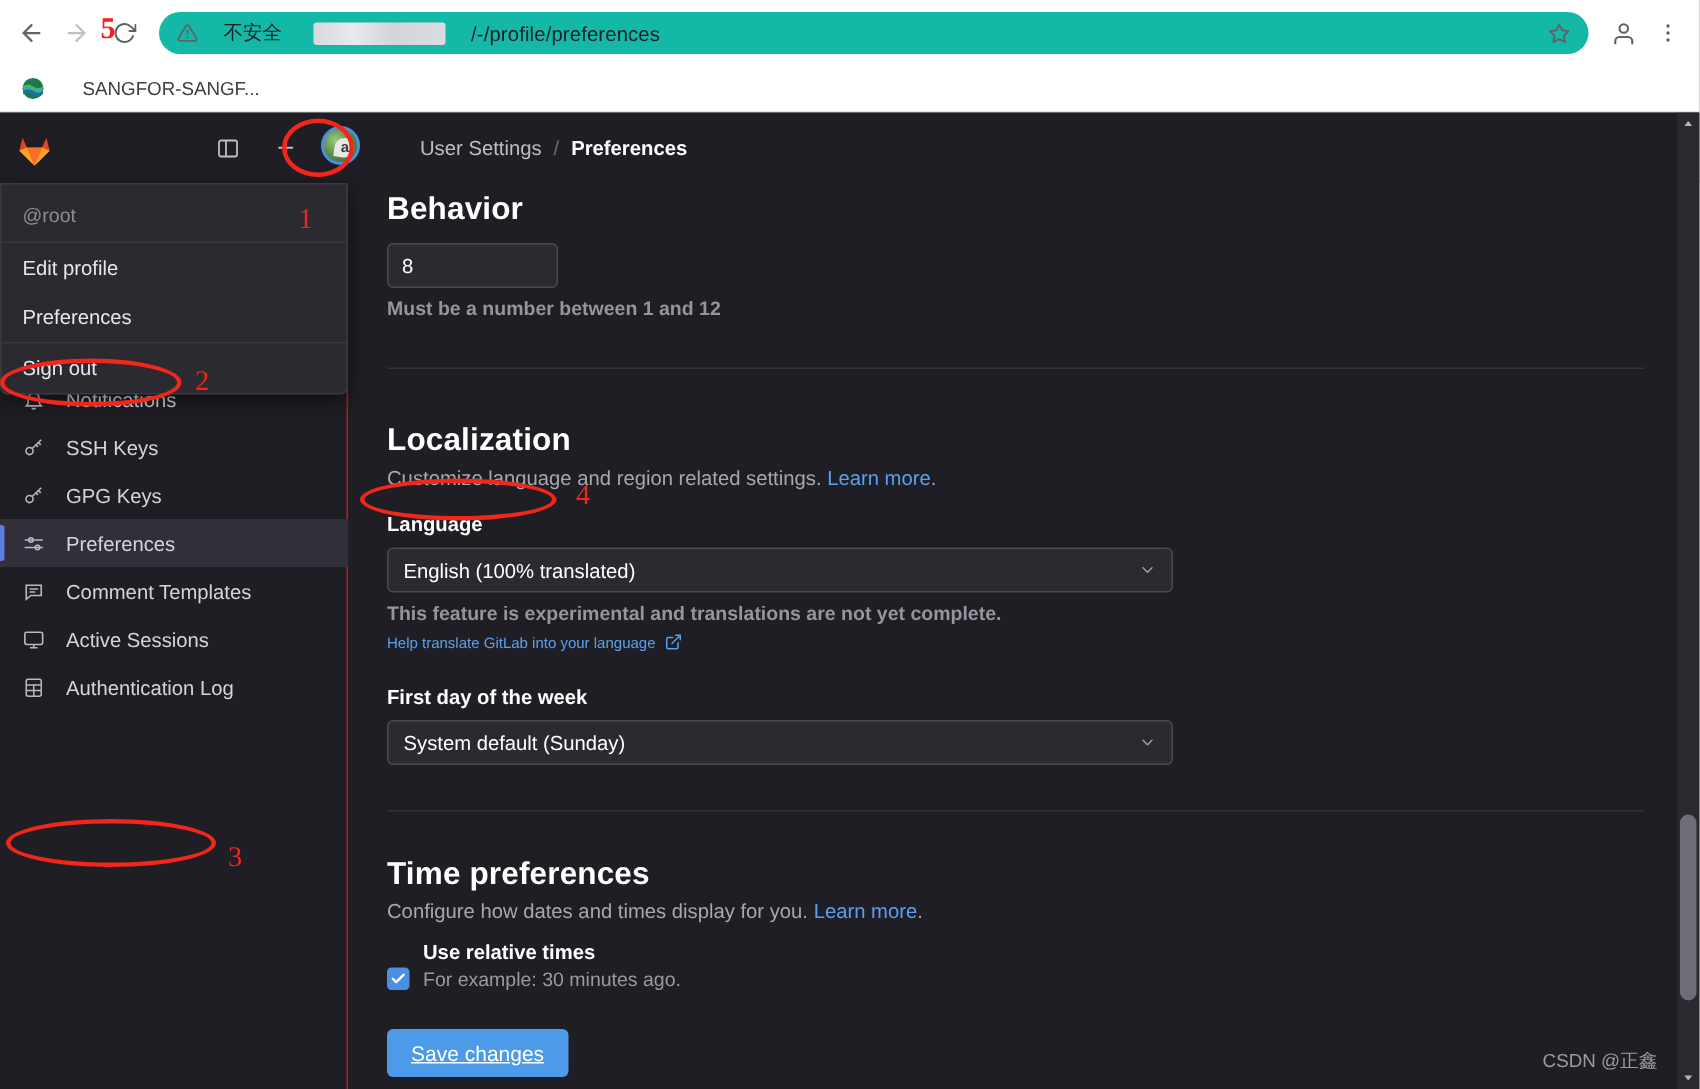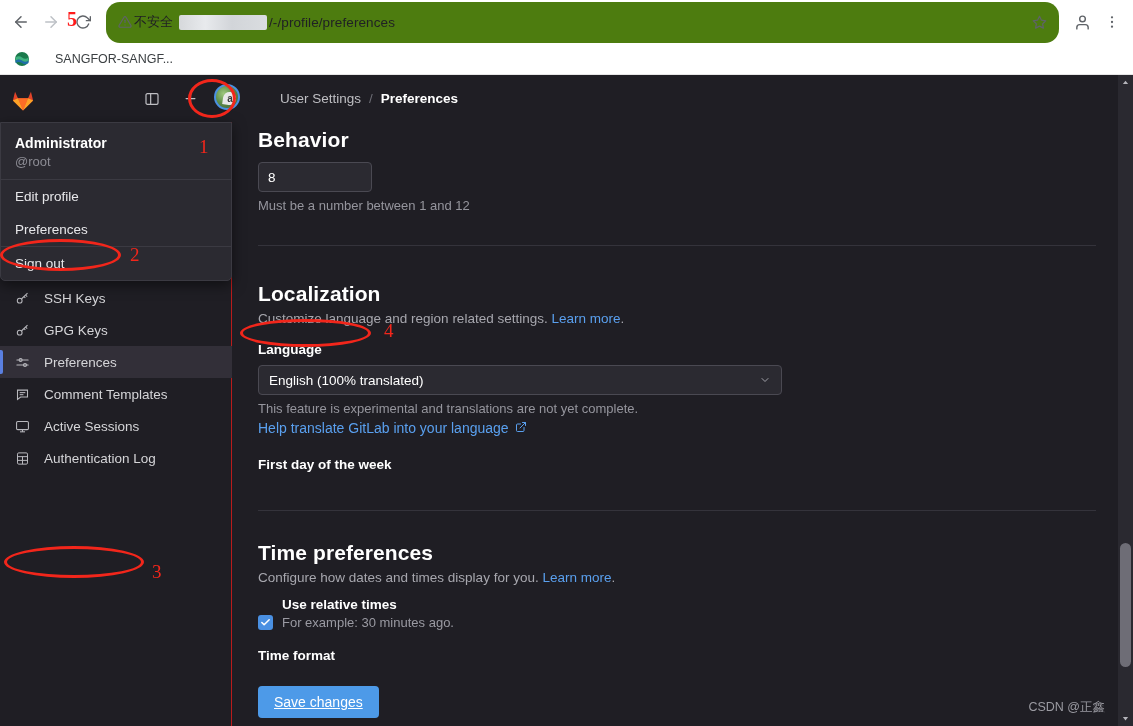--- a/index.html
+++ b/index.html
@@ -22,23 +22,23 @@
   }
   .nav-btn.back { margin-left: 6px; }
   .nav-btn.fwd { color: #bdc1c6; }
   .reload-wrap { position: relative; width: 34px; height: 30px; display:flex; align-items:center; justify-content:center; flex:none; }
   .annot-5 {
     position: absolute; left: 1px; top: 2px;
     color: #ff1a1a; font-size: 20px; font-weight: 700; line-height: 1;
     font-family: "Liberation Serif", serif;
   }
   .omnibox {
-    flex: 1; height: 41px; margin: 0 8px 0 6px;
-    background: #4d7c0f; border-radius: 14px;
-    display: flex; align-items: center; padding: 0 12px; gap: 2px;
+    flex: 1; height: 28px; margin: 0 8px 0 6px;
+    background: #14b8a6; border-radius: 14px;
+    display: flex; align-items: center; padding: 0 12px; gap: 17px;
     font-size: 13.5px; color: #202124; overflow: hidden;
   }
   .warn-tri { flex: none; color: #5f6368; display:flex; align-items:center; }
   .insecure-text { flex: none; font-size: 13px; color: #202124; }
   .url-redacted {
     flex: none; width: 88px; height: 15px; margin-left: 4px;
     background: linear-gradient(90deg,#d6d8db 0%, #e8eaed 30%, #d2d5d9 60%, #dadde0 100%);
     border-radius: 2px;
   }
   .url-text { flex: none; font-size: 13.5px; color: #202124; letter-spacing: .1px; }
@@ -130,21 +130,21 @@
 
   
   .main {
     position: absolute; left: 232px; top: 47px; width: 887px; height: 604px;
     background: #1f1e24; overflow: hidden;
   }
   .content { position: absolute; left: 0; top: 0; width: 862px; padding: 0 0 0 26px; }
   .sec-title { font-size: 21px; font-weight: 700; color: #ffffff; letter-spacing: .1px; }
   .sec-desc { font-size: 13.5px; color: #a7a7ae; margin-top: 5px; }
   .link { color: #5aa0ef; text-decoration: none; }
-  .helptext { font-size: 13px; color: #95959d; margin-top: 6px; }
+  .helptext { font-size: 13px; color: #95959d; margin-top: 6px; font-weight: bold; }
   .field-label { font-size: 13.5px; font-weight: 700; color: #ffffff; }
   .hr { height: 1px; background: #34333b; }
 
   .text-input {
     width: 114px; height: 30px; background: #2b2a31;
     border: 1px solid #4a4952; border-radius: 4px;
     color: #ffffff; font-size: 13.5px; padding: 0 9px;
     font-family: "Liberation Sans", sans-serif;
   }
   .select-box {
@@ -428,21 +428,20 @@
                 <path d="M14.7 6.3a4 4 0 0 1-5.4 5.4L4 17v3h3l5.3-5.3a4 4 0 0 1 5.4-5.4l-2.5 2.5 1.6 1.6 2.5-2.5a4 4 0 0 1-4.6-4.6z"></path>
               </svg>
           </span>
           <span>Admin Area</span>
         </div>
       </div>
     </div>
 
     <div class="user-dropdown">
       <div class="dd-user">
-        <div class="dd-name">Administrator</div>
         <div class="dd-handle">@root</div>
       </div>
       <div class="dd-sep"></div>
       <div class="dd-item">Edit profile</div>
       <div class="dd-item">Preferences</div>
       <div class="dd-sep"></div>
       <div class="dd-item">Sign out</div>
     </div>
 
     <div class="main">
@@ -470,33 +469,41 @@
         <div class="select-box">
           <span>English (100% translated)</span>
           <span class="chev">
             <svg width="12" height="12" viewBox="0 0 24 24" fill="none" stroke="currentColor" stroke-width="2" stroke-linecap="round" stroke-linejoin="round">
                 <polyline points="6 9 12 15 18 9"></polyline>
               </svg>
           </span>
         </div>
         <div class="helptext">This feature is experimental and translations are not yet complete.</div>
         <div style="height:3px"></div>
-        <a class="link" href="#" style="font-size:14px;display:inline-flex;align-items:center;gap:6px">
+        <a class="link" href="#" style="font-size:10px;display:inline-flex;align-items:center;gap:6px">
           <span>Help translate GitLab into your language</span>
           <span>
             <svg width="12" height="12" viewBox="0 0 24 24" fill="none" stroke="currentColor" stroke-width="2" stroke-linecap="round" stroke-linejoin="round">
                 <path d="M18 13v6a2 2 0 0 1-2 2H5a2 2 0 0 1-2-2V8a2 2 0 0 1 2-2h6"></path>
                 <polyline points="15 3 21 3 21 9"></polyline>
                 <line x1="10" y1="14" x2="21" y2="3"></line>
               </svg>
           </span>
         </a>
         <div style="height:20px"></div>
         <div class="field-label">First day of the week</div>
         <div style="height:8px"></div>
+        <div class="select-box">
+          <span>System default (Sunday)</span>
+          <span class="chev">
+            <svg width="12" height="12" viewBox="0 0 24 24" fill="none" stroke="currentColor" stroke-width="2" stroke-linecap="round" stroke-linejoin="round">
+                <polyline points="6 9 12 15 18 9"></polyline>
+              </svg>
+          </span>
+        </div>
         <div style="height:30px"></div>
         <div class="hr" style="width:838px"></div>
 
         
         <div style="height:30px"></div>
         <div class="sec-title">Time preferences</div>
         <div class="sec-desc">
           <span>Configure how dates and times display for you.</span>
           <a class="link" href="#">Learn more</a><span>.</span>
         </div>

